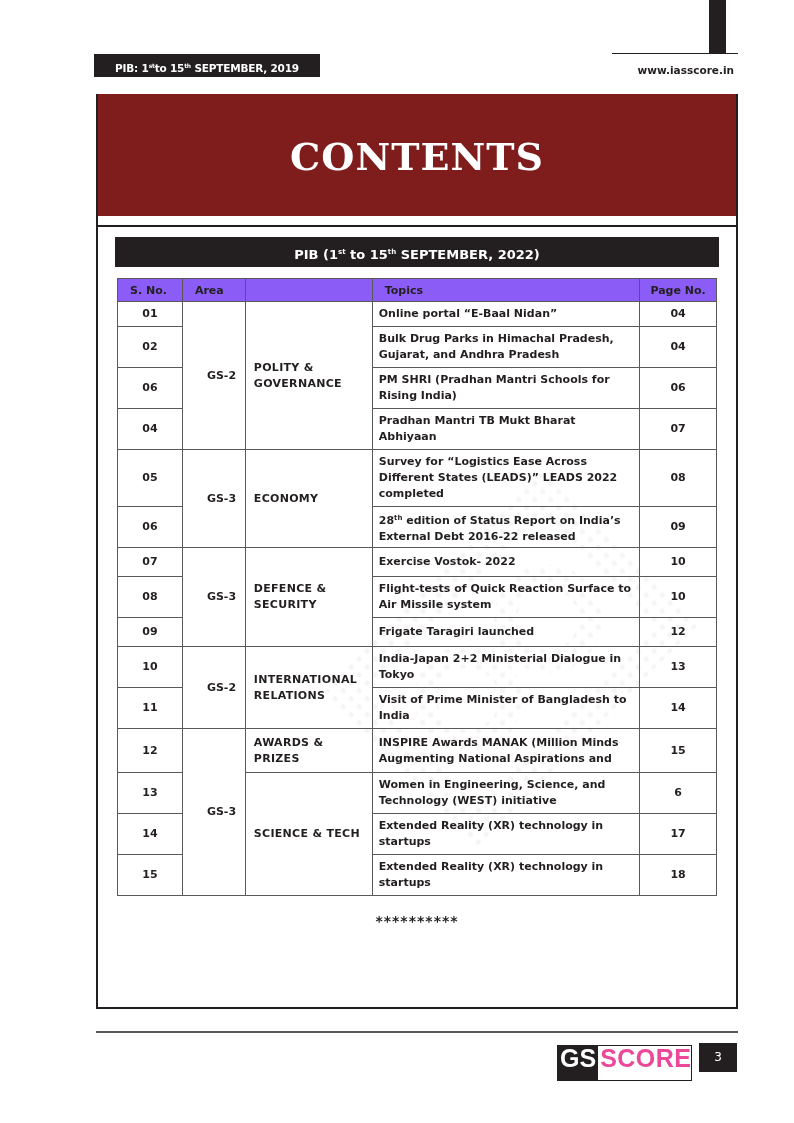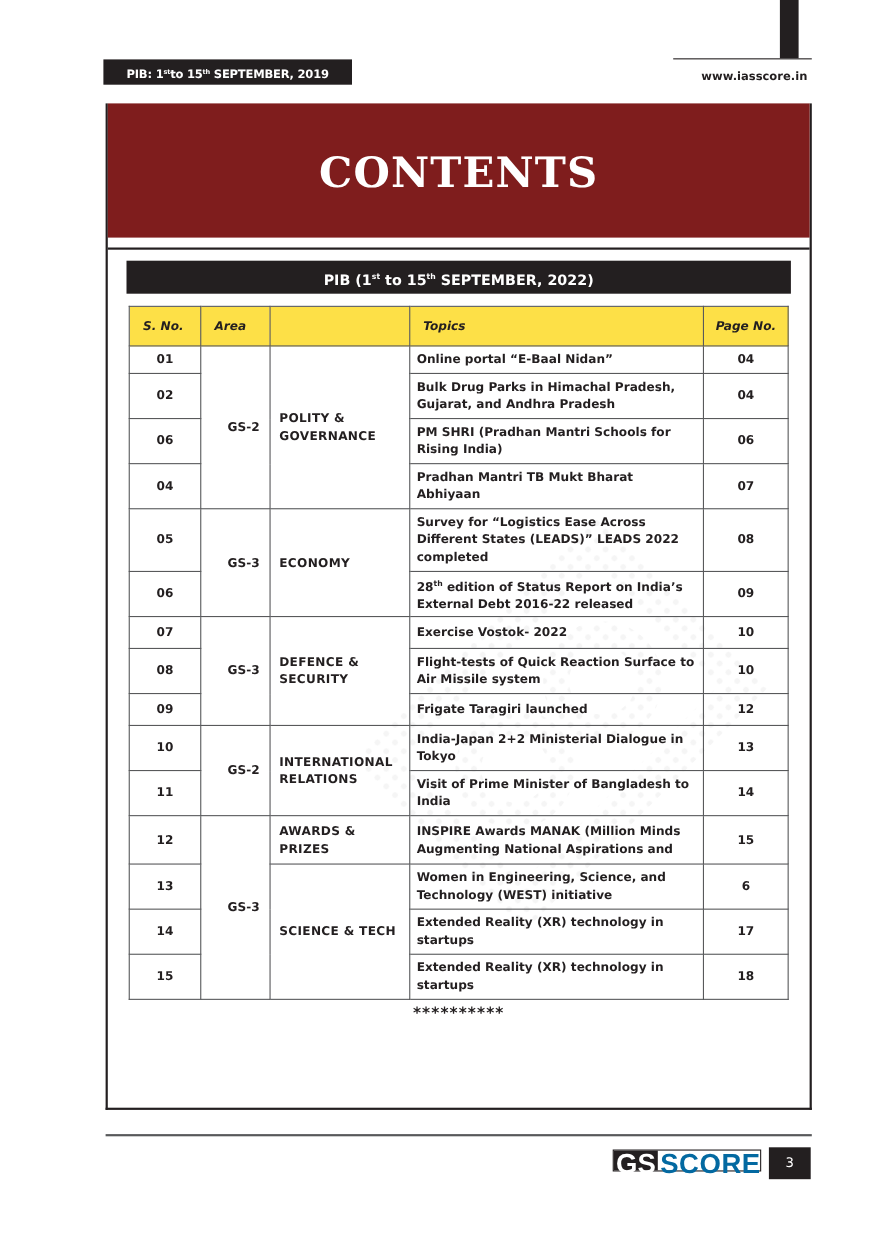--- a/index.html
+++ b/index.html
@@ -18,38 +18,38 @@
   .title-text { position: absolute; left: 0; top: 40px; width: 638px; text-align: center; color: #fff;
     font-family: "DejaVu Serif", serif; font-weight: bold; font-size: 38px; letter-spacing: 1px; }
   .band-rule { position: absolute; left: 0; top: 131px; width: 638px; height: 2px; background: #231f20; }
 
   .section-bar { position: absolute; left: 17px; top: 143px; width: 604px; height: 30px; background: #231f20; color: #fff;
     font-weight: bold; font-size: 13px; line-height: 30px; text-align: center; }
   .section-bar sup { font-size: 7px; vertical-align: 5px; }
 
   table.toc { position: absolute; left: 19px; top: 184px; width: 600px; border-collapse: collapse; font-size: 11px; }
   table.toc th, table.toc td { border: 1.5px solid #58595b; font-weight: bold; color: #231f20; }
-  table.toc th { background: #fde047; height: 36px; text-align: left; padding-left: 12px; font-size: 11px; font-style: italic; }
+  table.toc th { background: #8b5cf6; height: 23px; text-align: left; padding-left: 12px; font-size: 11px; }
   table.toc th.c-page { text-align: center; padding-left: 0; }
   table.toc td { background: rgba(255,255,255,0.6); vertical-align: middle; line-height: 16px; }
   td.c-sno { width: 65px; text-align: center; padding-right: 0; }
   td.c-area { width: 63px; padding-left: 24px; }
   td.c-subject { width: 127px; padding-left: 8px; line-height: 19px; letter-spacing: 0.3px; }
   td.c-topic { width: 268px; padding: 2px 6px; }
   td.c-page { width: 77px; text-align: center; }
   .topic-sup { font-size: 7px; vertical-align: 4px; }
 
   .watermark { position: absolute; left: 175px; top: 330px; width: 470px; height: 470px; pointer-events: none; opacity: 0.25; }
 
   .end-stars { position: absolute; left: 0; top: 819px; width: 638px; text-align: center; font-weight: bold; font-size: 14px; letter-spacing: 1px; }
 
   .footer-rule { position: absolute; left: 96px; top: 1031px; width: 642px; height: 2px; background: #58595b; }
-  .footer-logo { position: absolute; left: 557px; top: 1045px; height: 20px; width: 135px; border: 1.5px solid #231f20; display: flex; font-family: "Liberation Sans", sans-serif; font-weight: bold; font-size: 25px; line-height: 25px; }
+  .footer-logo { position: absolute; left: 557px; top: 1045px; height: 36px; width: 135px; border: 1.5px solid #231f20; display: flex; font-family: "Liberation Sans", sans-serif; font-weight: bold; font-size: 25px; line-height: 25px; }
   .logo-gs { background: #231f20; color: #fff; padding: 0 2px; letter-spacing: 0; }
-  .logo-score { color: #0369a1; padding: 0 2px; letter-spacing: 0.5px; }
+  .logo-score { color: #ec4899; padding: 0 2px; letter-spacing: 0.5px; }
   .page-num { position: absolute; left: 699px; top: 1043px; width: 38px; height: 29px; background: #231f20; color: #fff; font-size: 12px; line-height: 29px; text-align: center; }
 </style>
 </head>
 <body>
 
 <div class="top-bar-block"></div>
 <div class="top-rule"></div>
 
 <div class="header-badge"><span>PIB: 1</span><sup>st</sup><span>to 15</span><sup>th</sup><span> SEPTEMBER, 2019</span></div>
 

